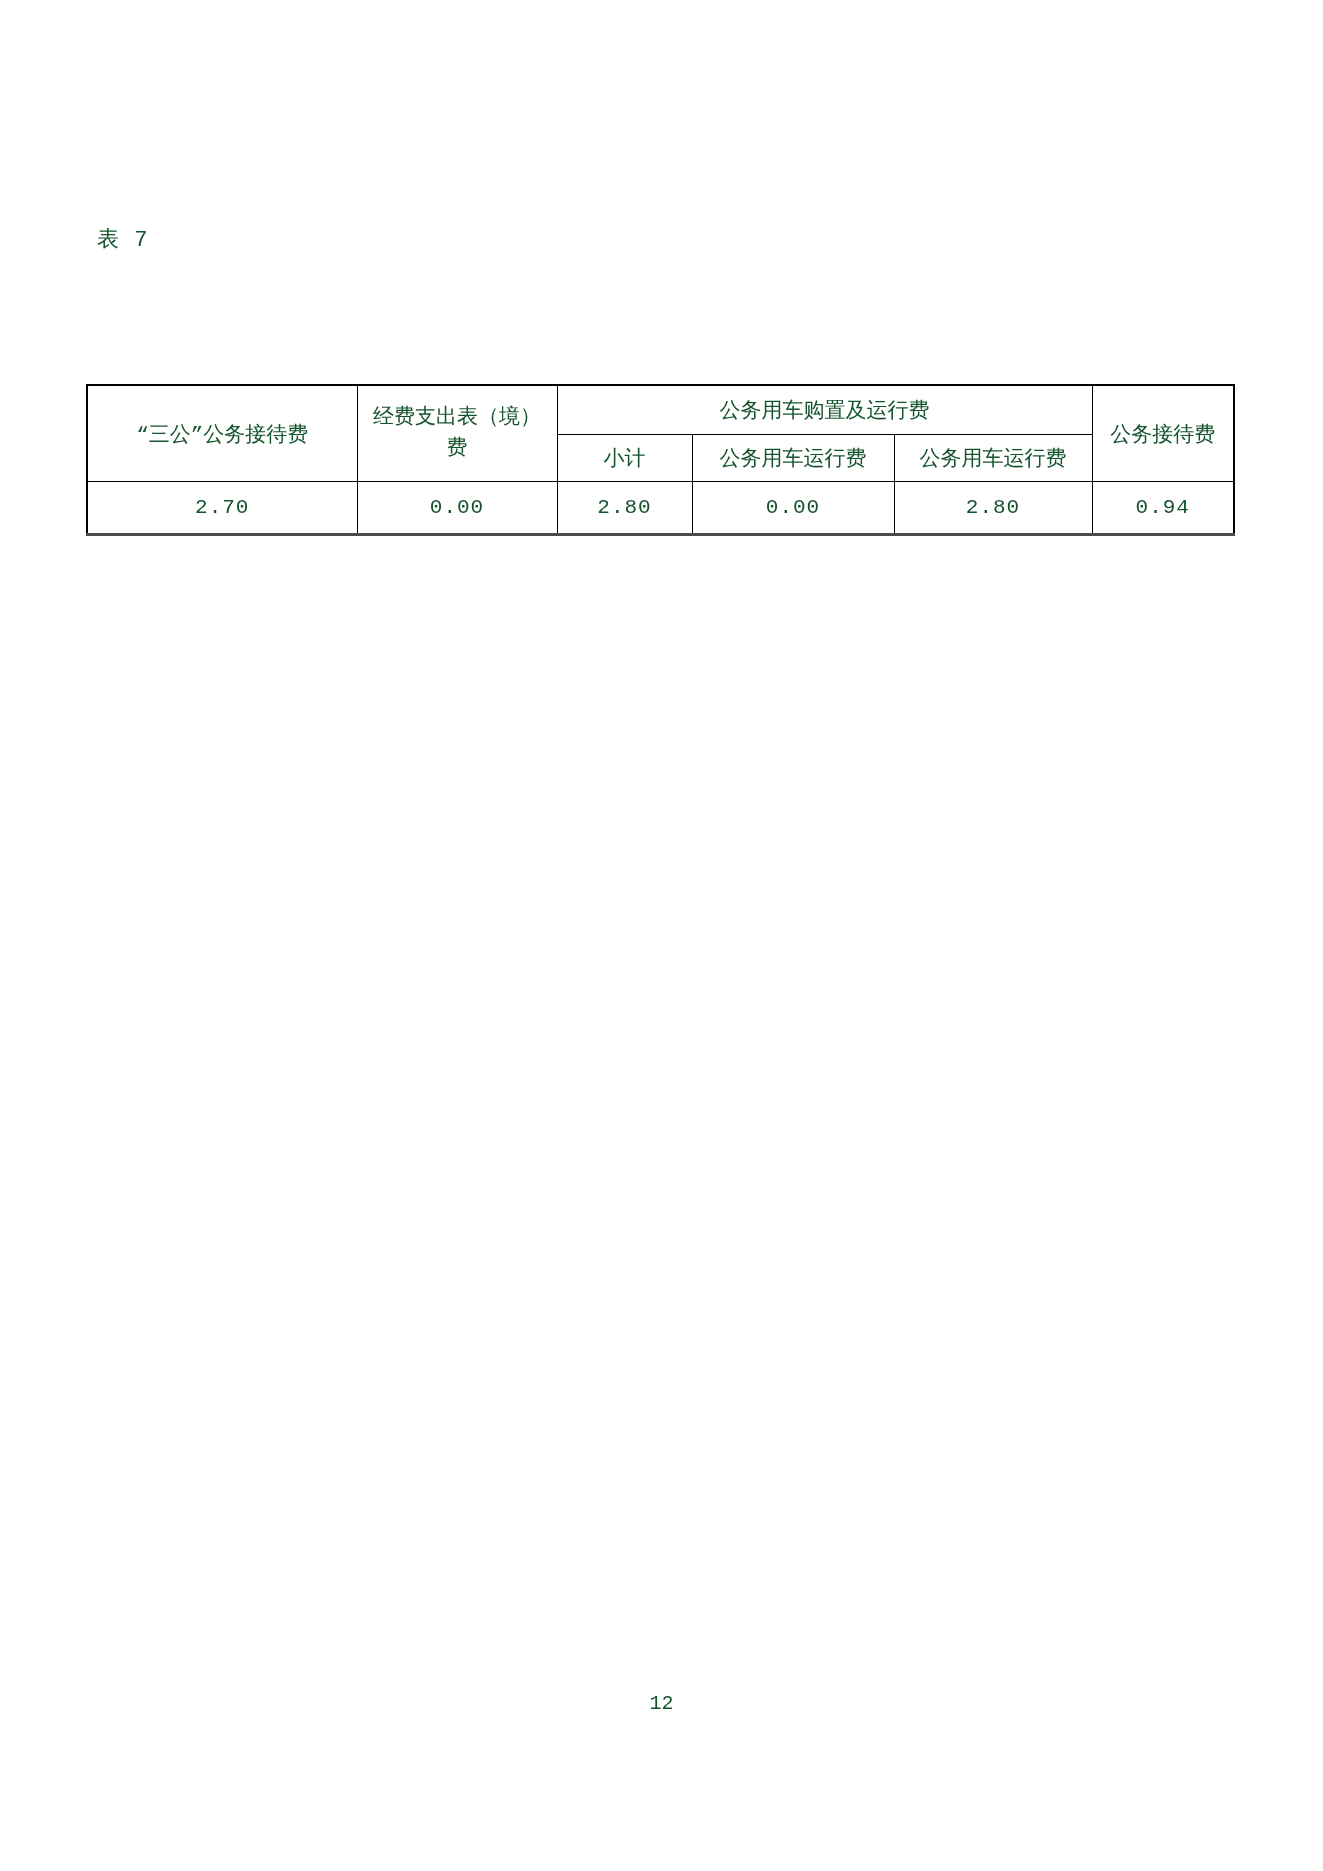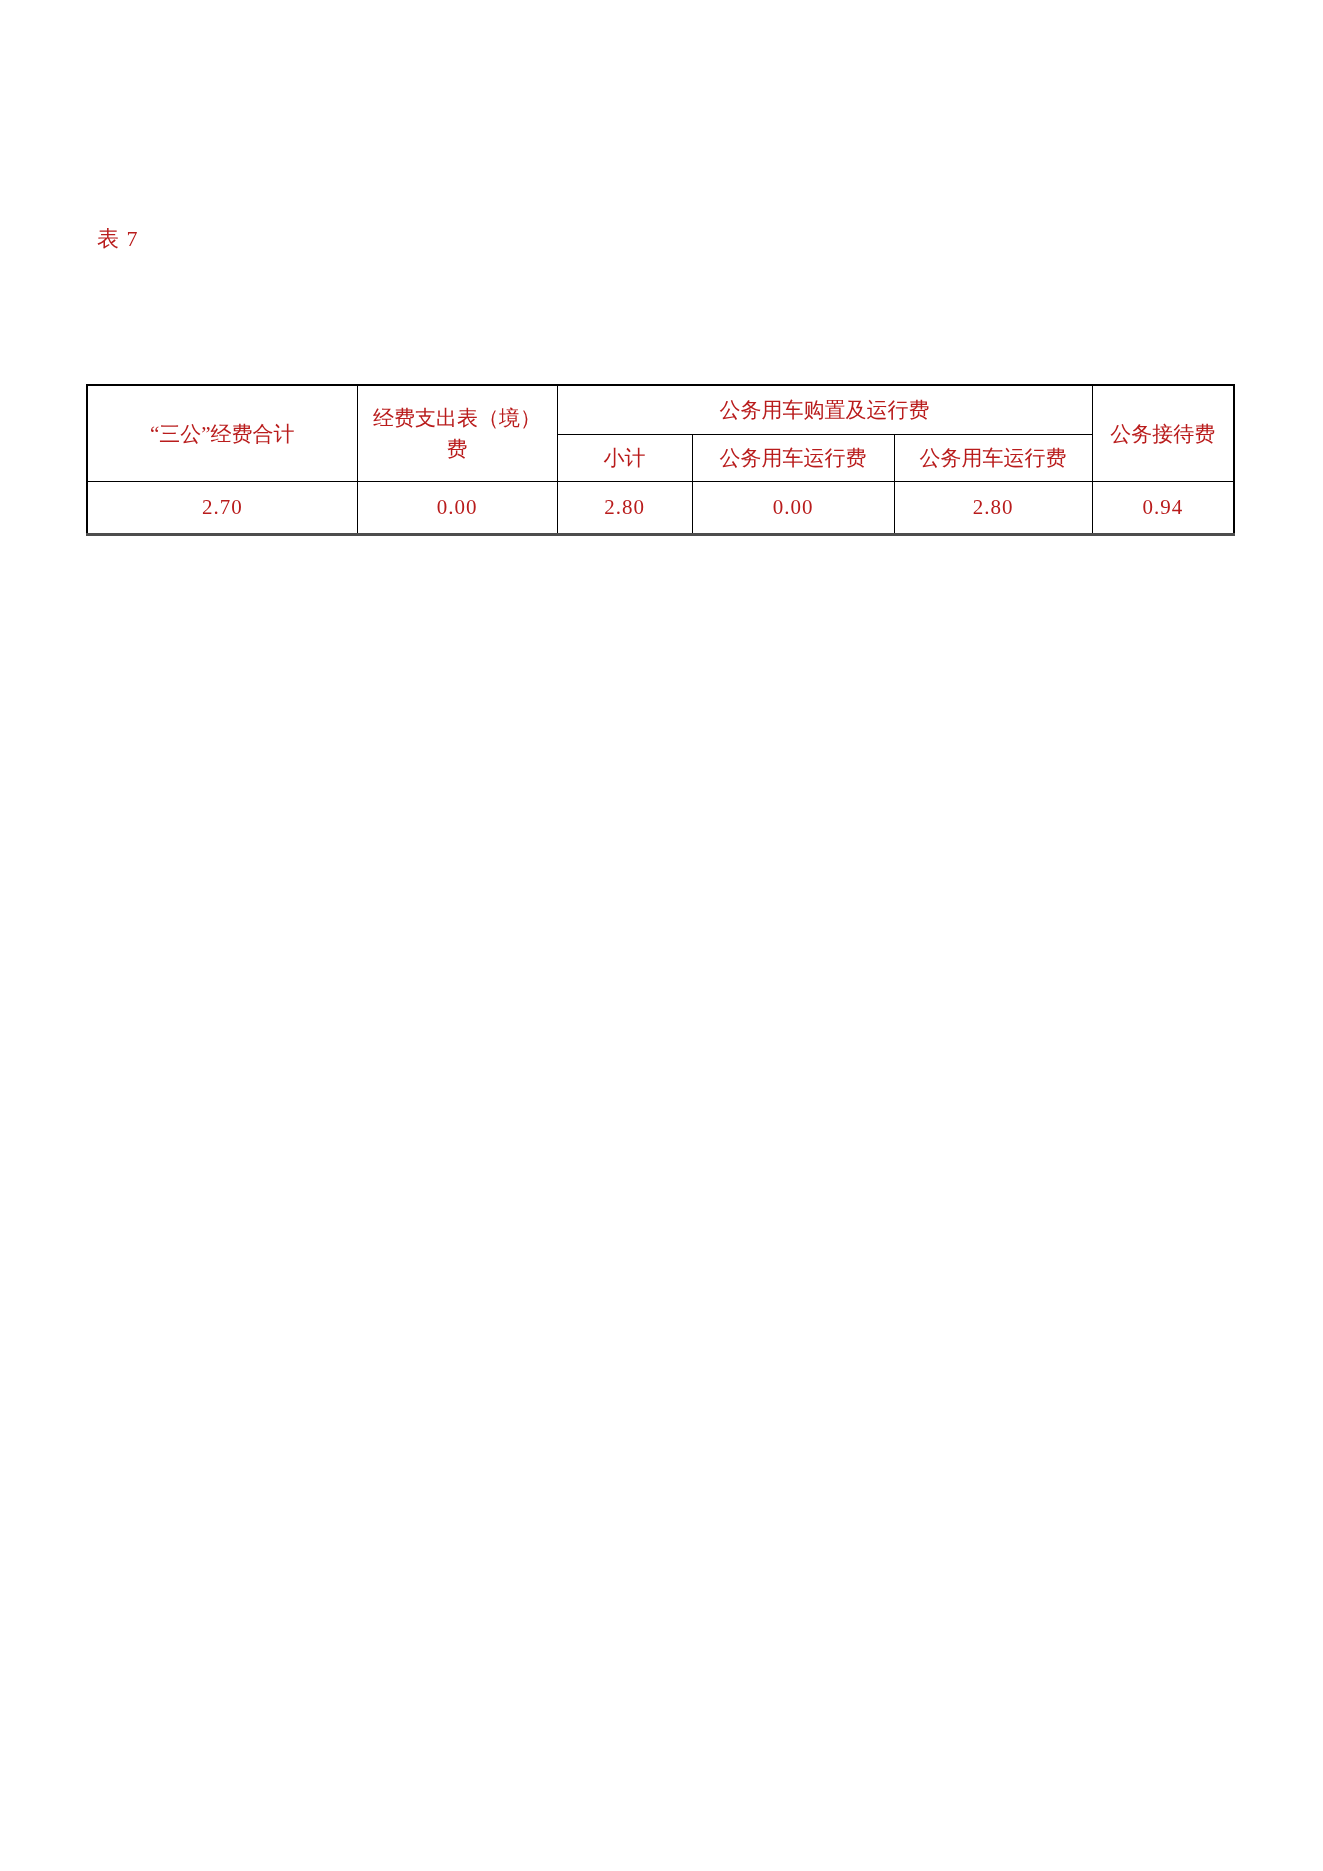--- a/index.html
+++ b/index.html
@@ -7,22 +7,22 @@
     margin: 0;
     padding: 0;
     background: #ffffff;
   }
   .page {
     position: relative;
     width: 1323px;
     height: 1871px;
     background: #ffffff;
     overflow: hidden;
-    font-family: Liberation Serif, serif;
-    color: #b91c1c;
+    font-family: Liberation Mono, monospace;
+    color: #14532d;
   }
   .table-label {
     position: absolute;
     left: 97px;
     top: 224px;
     font-size: 22px;
     letter-spacing: 1px;
   }
   .doc-title {
     position: absolute;
@@ -100,21 +100,21 @@
     <colgroup>
       <col style="width:270px">
       <col style="width:200px">
       <col style="width:135px">
       <col style="width:202px">
       <col style="width:198px">
       <col style="width:142px">
     </colgroup>
     <tbody>
       <tr class="h1">
-        <td rowspan="2">“三公”经费合计</td>
+        <td rowspan="2">“三公”公务接待费</td>
         <td rowspan="2" class="wrap">经费支出表（境）
 费</td>
         <td colspan="3">公务用车购置及运行费</td>
         <td rowspan="2">公务接待费</td>
       </tr>
       <tr class="h2">
         <td>小计</td>
         <td>公务用车运行费</td>
         <td>公务用车运行费</td>
       </tr>
@@ -122,14 +122,15 @@
         <td class="num">2.70</td>
         <td class="num">0.00</td>
         <td class="num">2.80</td>
         <td class="num">0.00</td>
         <td class="num">2.80</td>
         <td class="num">0.94</td>
       </tr>
     </tbody>
   </table>
 
+  <div class="page-number">12</div>
 
 </div>
 
 </body></html>

